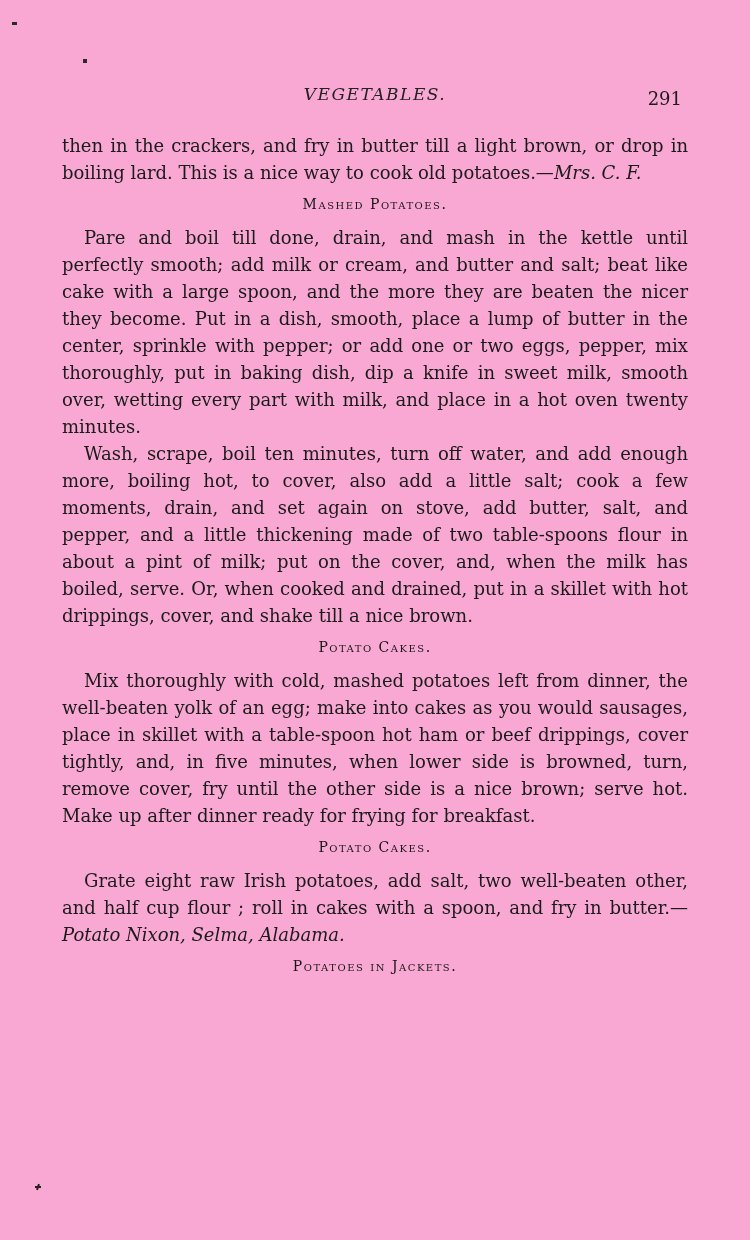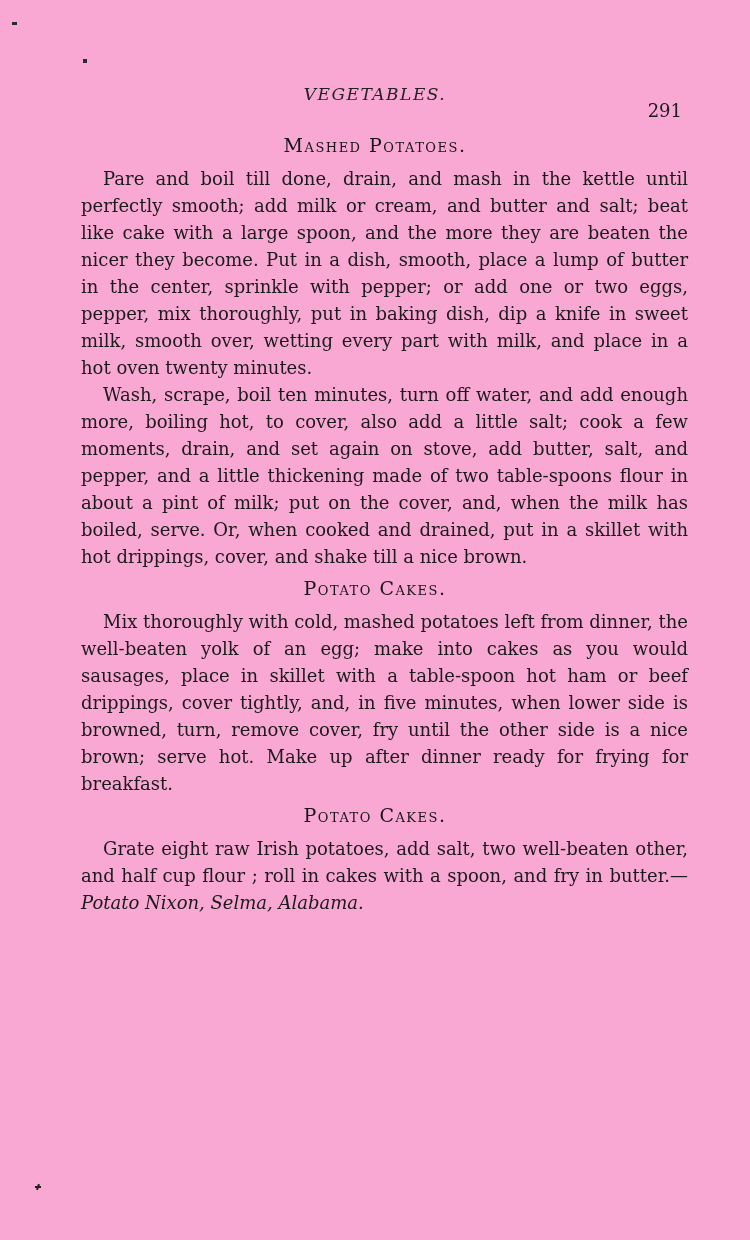--- a/index.html
+++ b/index.html
@@ -26,38 +26,38 @@
   .running-title {
     display: block;
     text-align: center;
     font-style: italic;
     font-size: 17px;
     letter-spacing: 1.5px;
     color: #222;
   }
   .page-number {
     position: absolute;
-    top: 16px;
+    top: 4px;
     right: 6px;
     font-size: 18px;
     font-style: normal;
     color: #1b1b1b;
   }
   .para {
     margin: 0;
     font-size: 18px;
     line-height: 27px;
     text-align: justify;
     color: #1b1b1b;
   }
-  .para.indent { text-indent: 22px; margin-left: 19px; }
+  .para.indent { text-indent: 22px; }
   .attribution { font-style: italic; }
   .recipe-heading {
     margin: 5px 0 7px 0;
-    font-size: 19px;
+    font-size: 14px;
     line-height: 26px;
     font-weight: normal;
     font-variant: small-caps;
     letter-spacing: 1.5px;
     text-align: center;
     color: #161616;
   }
   .speck {
     position: absolute;
     background: #2a2a2a;
@@ -83,31 +83,33 @@
 
   <div class="speck speck-a"></div>
   <div class="speck speck-b"></div>
   <div class="speck speck-c"></div>
 
   <header class="page-header">
     <span class="running-title">VEGETABLES.</span>
     <span class="page-number">291</span>
   </header>
 
+  <p class="para"><span>then in the crackers, and fry in butter till a light brown, or drop in boiling lard.  This is a nice way to cook old potatoes.—</span><span class="attribution">Mrs. C. F.</span></p>
 
   <h2 class="recipe-heading">Mashed Potatoes.</h2>
 
   <p class="para indent">Pare and boil till done, drain, and mash in the kettle until perfectly smooth; add milk or cream, and butter and salt; beat like cake with a large spoon, and the more they are beaten the nicer they become.  Put in a dish, smooth, place a lump of butter in the center, sprinkle with pepper; or add one or two eggs, pepper, mix thoroughly, put in baking dish, dip a knife in sweet milk, smooth over, wetting every part with milk, and place in a hot oven twenty minutes.</p>
 
 
   <p class="para indent">Wash, scrape, boil ten minutes, turn off water, and add enough more, boiling hot, to cover, also add a little salt; cook a few moments, drain, and set again on stove, add butter, salt, and pepper, and a little thickening made of two table-spoons flour in about a pint of milk; put on the cover, and, when the milk has boiled, serve.  Or, when cooked and drained, put in a skillet with hot drippings, cover, and shake till a nice brown.</p>
 
   <h2 class="recipe-heading">Potato Cakes.</h2>
 
   <p class="para indent">Mix thoroughly with cold, mashed potatoes left from dinner, the well-beaten yolk of an egg; make into cakes as you would sausages, place in skillet with a table-spoon hot ham or beef drippings, cover tightly, and, in five minutes, when lower side is browned, turn, remove cover, fry until the other side is a nice brown; serve hot.  Make up after dinner ready for frying for breakfast.</p>
 
   <h2 class="recipe-heading">Potato Cakes.</h2>
 
   <p class="para indent"><span>Grate eight raw Irish potatoes, add salt, two well-beaten other, and half cup flour ; roll in cakes with a spoon, and fry in butter.—</span><span class="attribution">Potato Nixon, Selma, Alabama.</span></p>
 
+  <h2 class="recipe-heading">Potatoes in Jackets.</h2>
 
 
 </div>
 
 </body></html>

